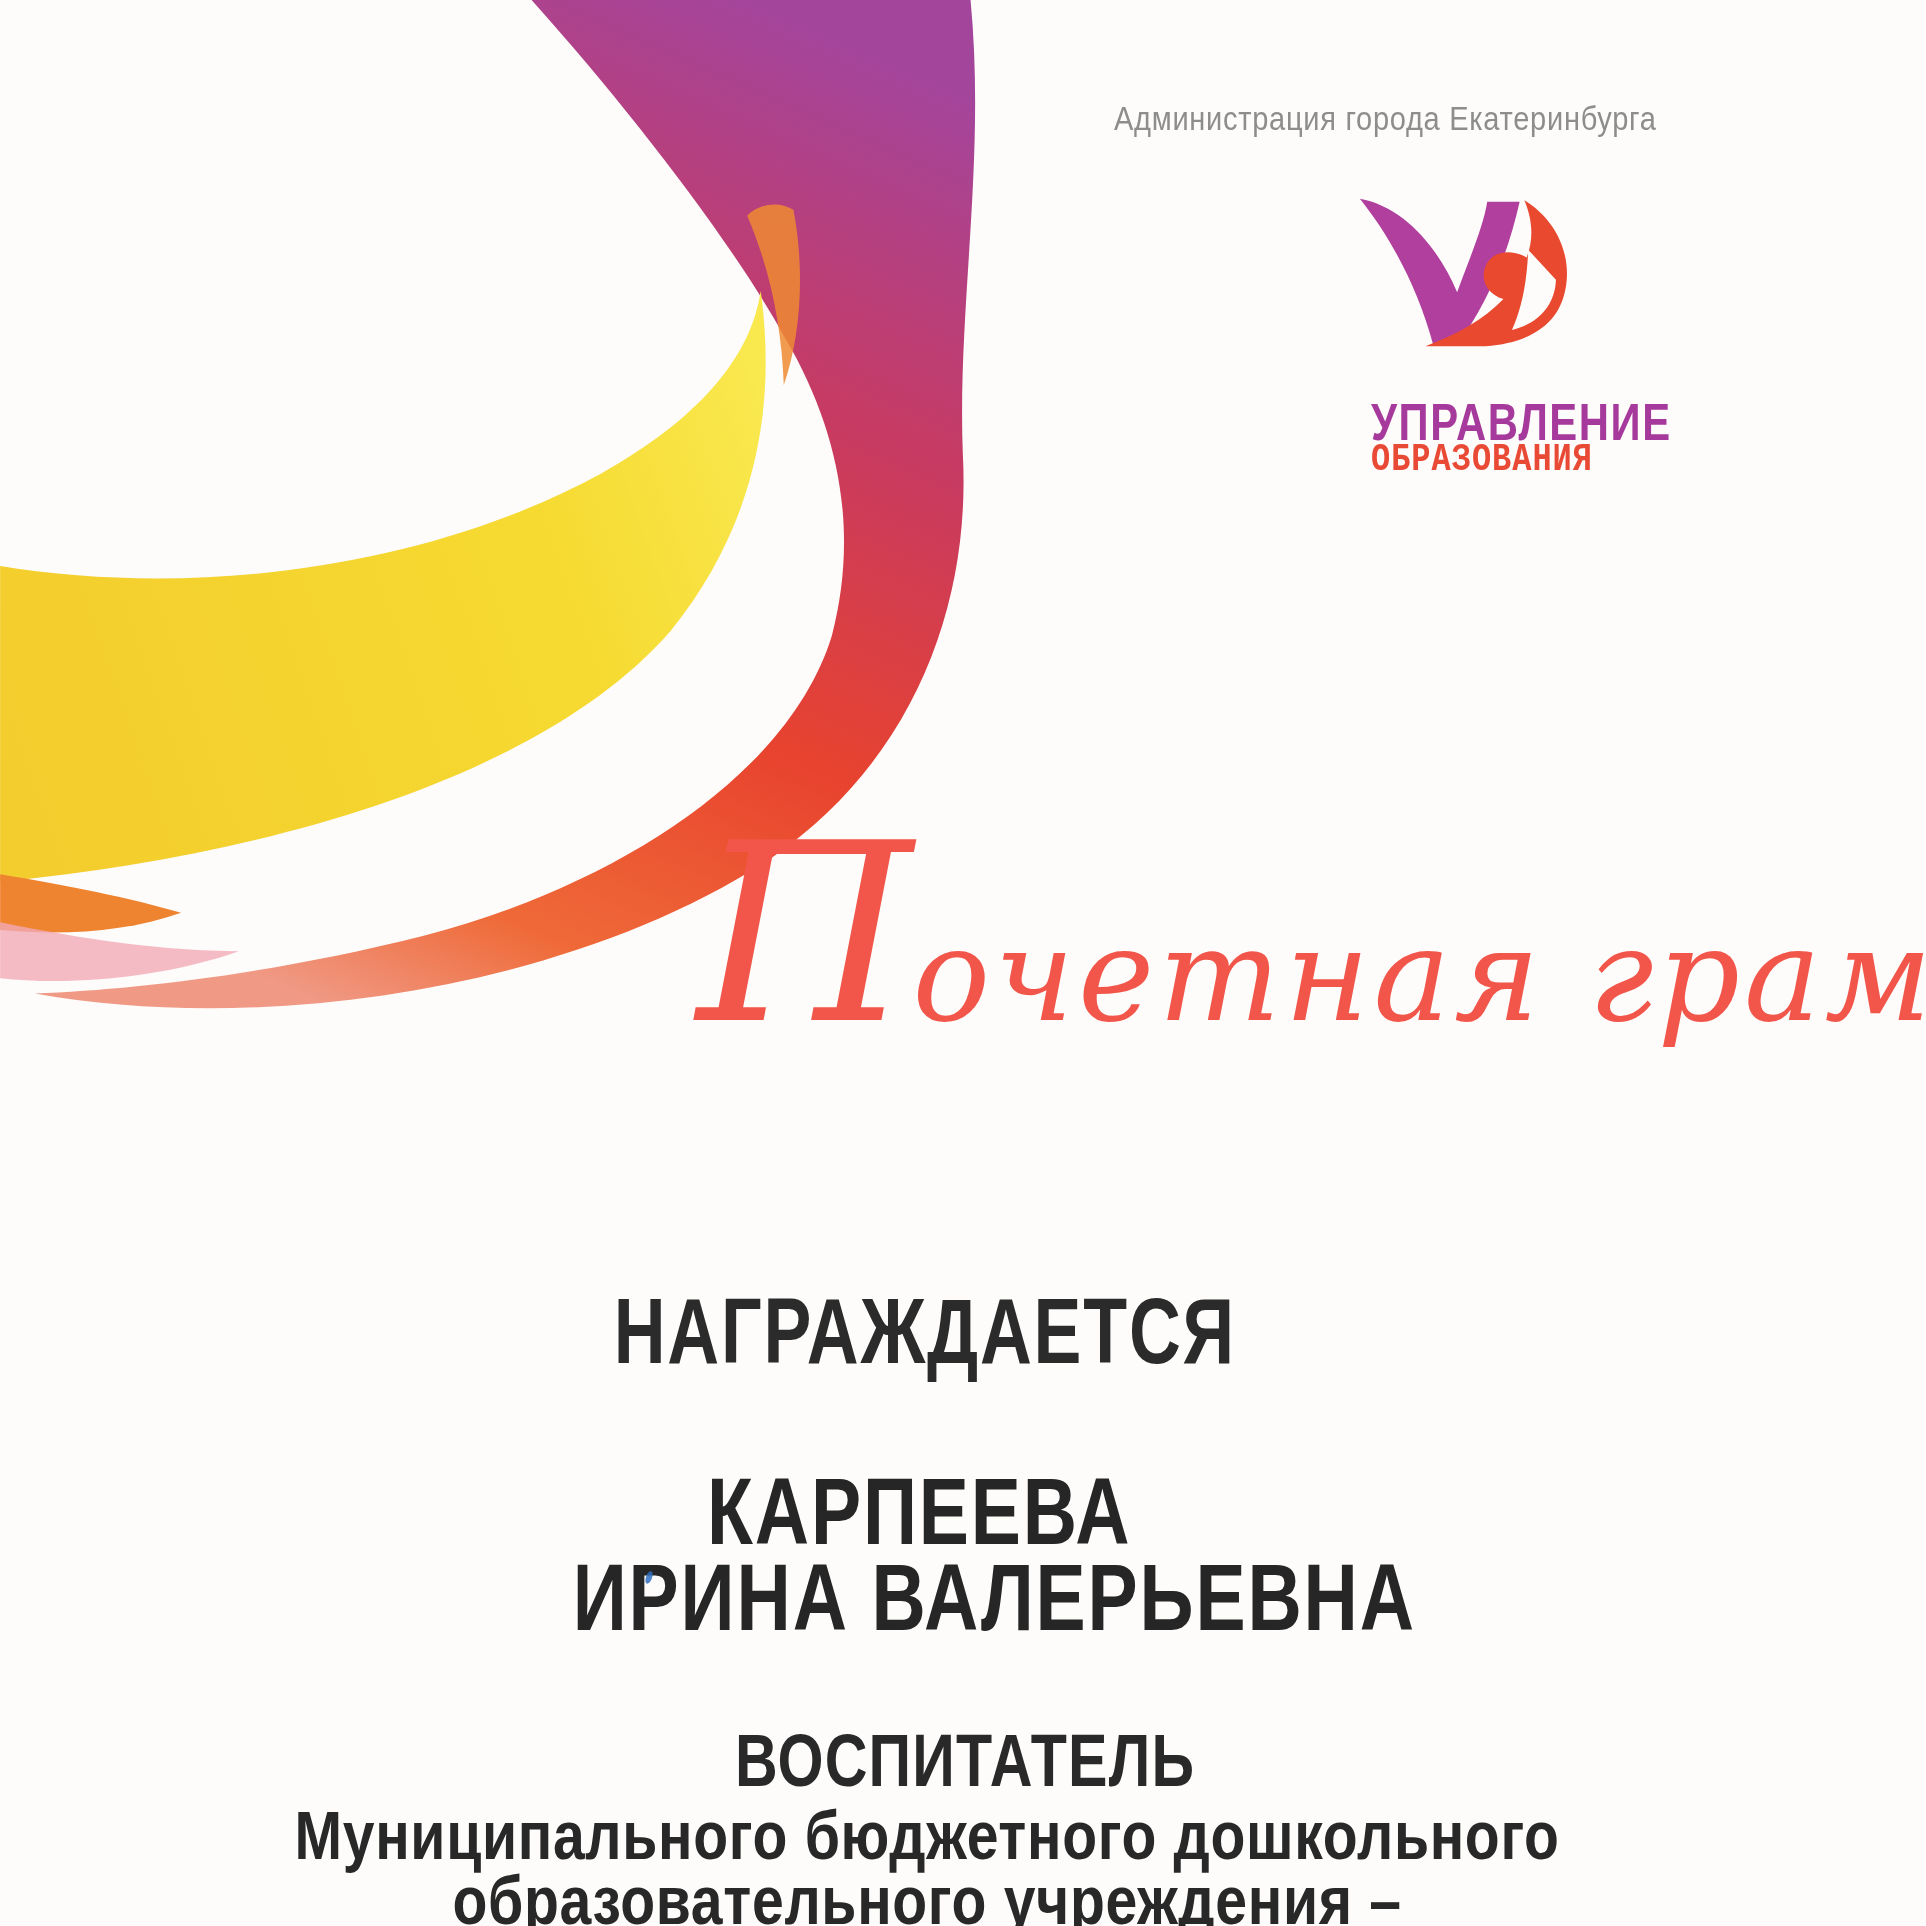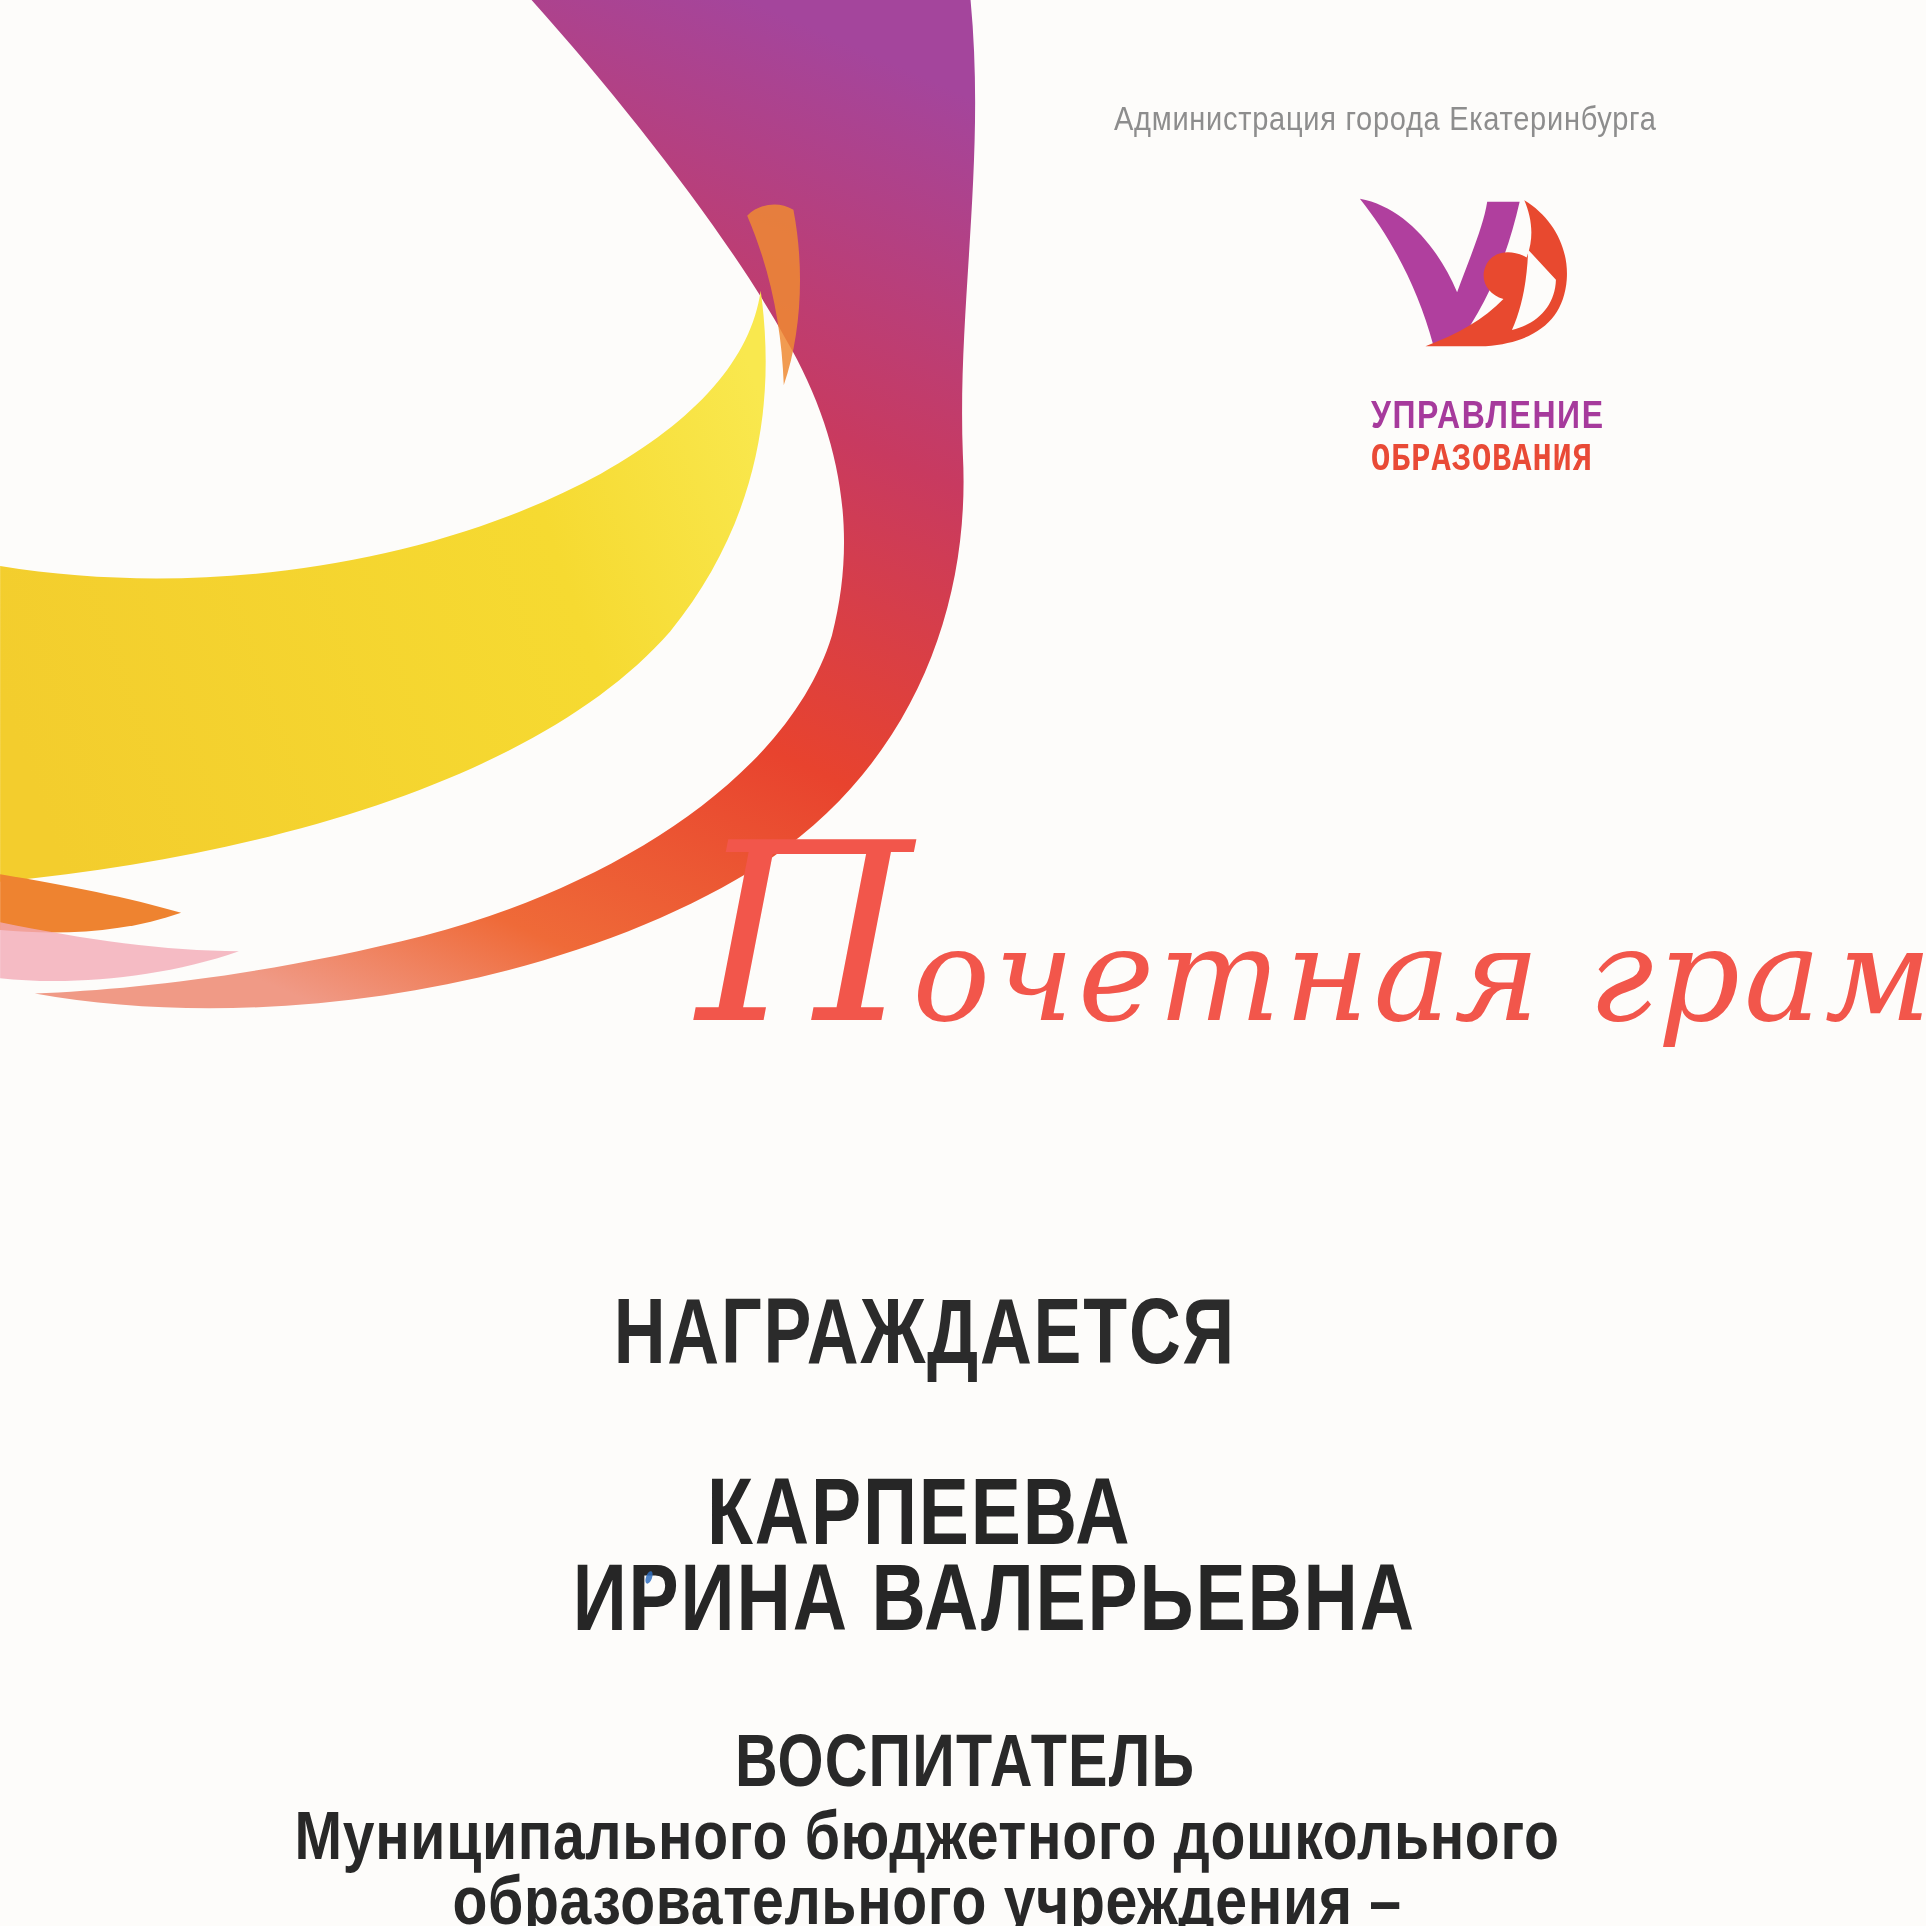--- a/index.html
+++ b/index.html
@@ -4,21 +4,21 @@
 <style>
   html,body{margin:0;padding:0;background:#e9e9e9;}
   .page{position:relative;width:1954px;height:2700px;background:#fdfcfa;overflow:hidden;
         font-family:"Liberation Sans",sans-serif;}
   .abs{position:absolute;white-space:nowrap;}
   .cx{display:inline-block;}
   
   .center-line{position:absolute;left:0;width:1954px;text-align:center;white-space:nowrap;}
   .hdr{font-size:33px;color:#8d8d8d;letter-spacing:0.8px;}
   .hdr .cx{transform:scaleX(.88);transform-origin:right center;}
-  .logo-t1{font-size:39px;font-weight:bold;color:#a63a9c;letter-spacing:1.9px;}
+  .logo-t1{font-size:51px;font-weight:bold;color:#a63a9c;letter-spacing:1.9px;}
   .logo-t2{font-size:39px;font-weight:bold;color:#e94a36;letter-spacing:1.2px;font-family:Liberation Mono, monospace;}
   .logo-t1 .cx,.logo-t2 .cx{transform:scaleX(.82);transform-origin:left center;}
   .title-line{font-family:"DejaVu Serif",serif;font-style:italic;color:#f2564b;}
   .title-initial{font-size:247px;line-height:247px;}
   .title-rest{font-size:129px;letter-spacing:3.9px;}
   .t-nagr{font-size:92px;font-weight:bold;color:#2b2b2b;letter-spacing:2.3px;}
   .t-nagr .cx{transform:translateX(-52px) scaleX(.78);}
   .t-name{font-size:94px;font-weight:bold;color:#262626;letter-spacing:2.3px;}
   .t-name1 .cx{transform:translateX(-58px) scaleX(.8);}
   .t-name2 .cx{transform:translateX(17.3px) scaleX(.8);}

